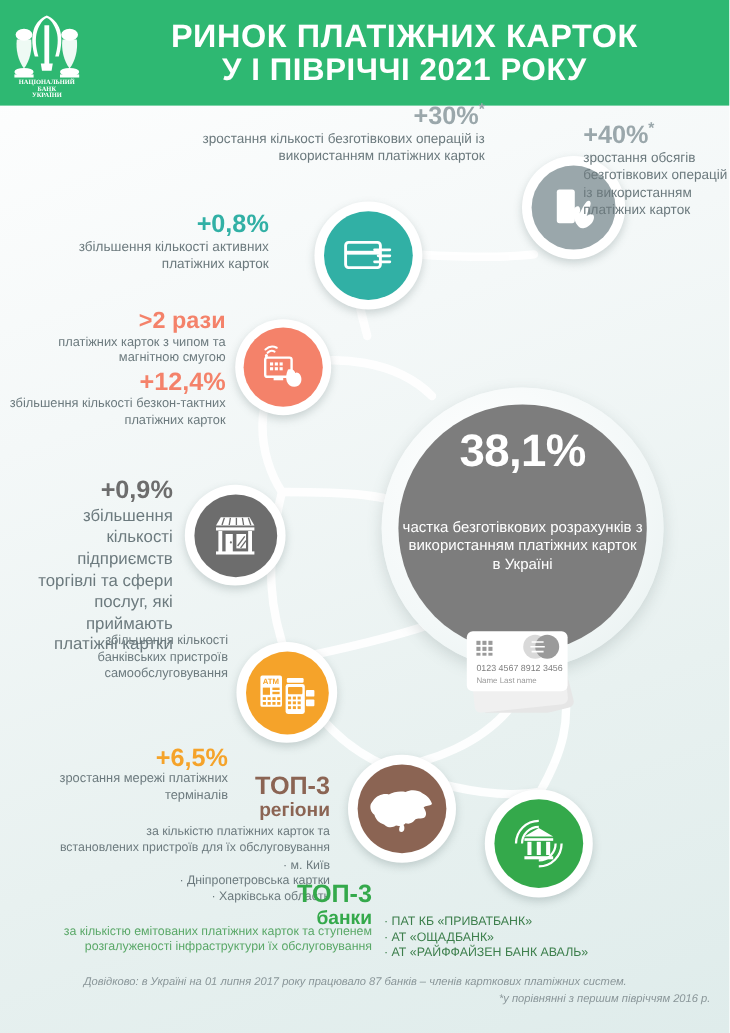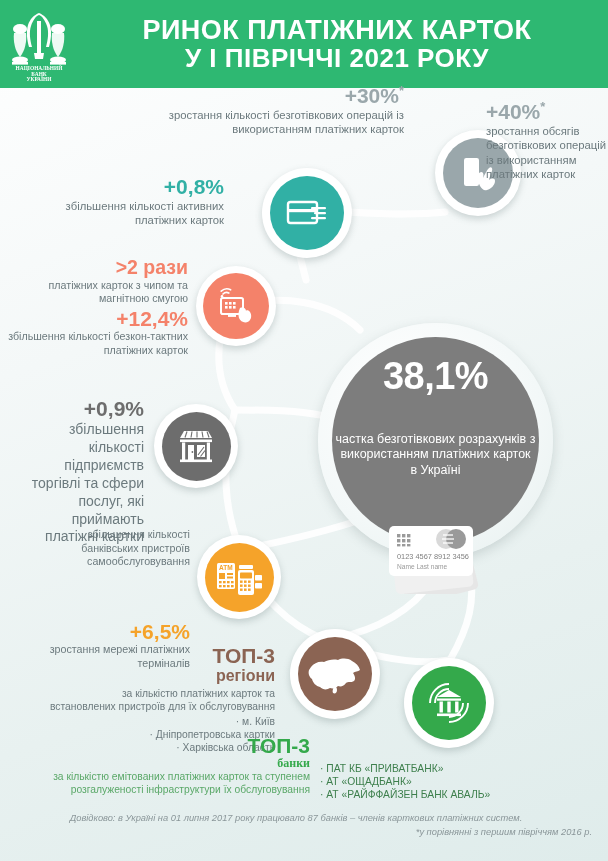--- a/index.html
+++ b/index.html
@@ -417,21 +417,21 @@
           <rect x="23.3" y="23.5" width="3.4" height="11"></rect>
           <rect x="31.1" y="23.5" width="3.4" height="11"></rect>
           <rect x="13" y="35.5" width="24" height="2.6"></rect>
         </g>
       </svg>
     </div>
   </div>
 
   <div class="blk ta-r" style="left:170px; top:735px; width:140px;">
     <div class="pct" style="font-size:21px; color:#34a94b; line-height:1.0;">ТОП-3</div>
-    <div class="pct" style="font-size:12px; color:#34a94b; line-height:1.1; margin-top:1px;font-family:Liberation Serif, serif;">банки</div>
+    <div class="pct" style="font-size:16px; color:#34a94b; line-height:1.1; margin-top:1px;">банки</div>
   </div>
 
   <div class="blk ta-r" style="left:40px; top:770px; width:270px;">
     <div class="desc" style="font-size:10.3px; color:#5aa868;">за кількістю емітованих платіжних карток та ступенем</div>
     <div class="desc" style="font-size:10.3px; color:#5aa868;">розгалуженості інфраструктури їх обслуговування</div>
   </div>
 
   <div class="blk ta-l" style="left:320px; top:762px; width:280px;">
     <div class="desc" style="font-size:10.3px; color:#3d7f4c;">· ПАТ КБ «ПРИВАТБАНК»</div>
     <div class="desc" style="font-size:10.3px; color:#3d7f4c;">· АТ «ОЩАДБАНК»</div>

